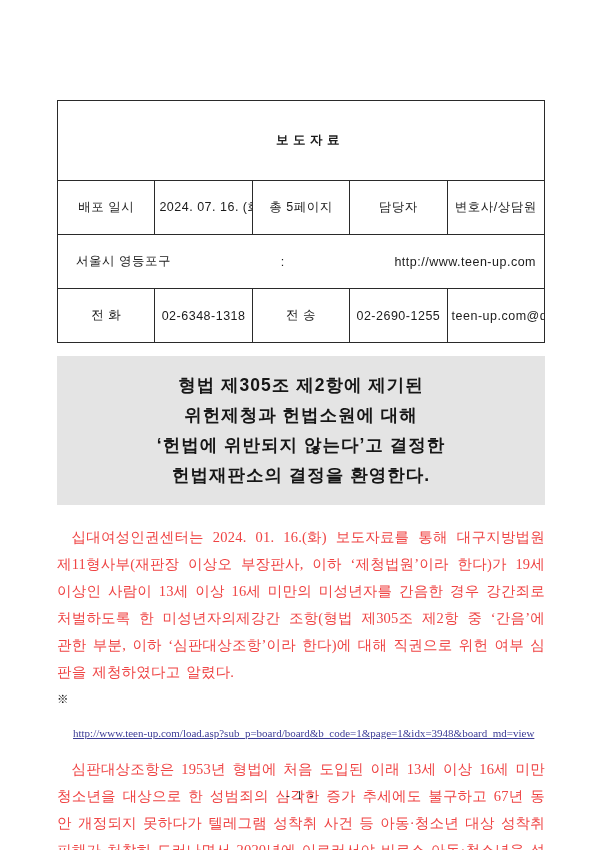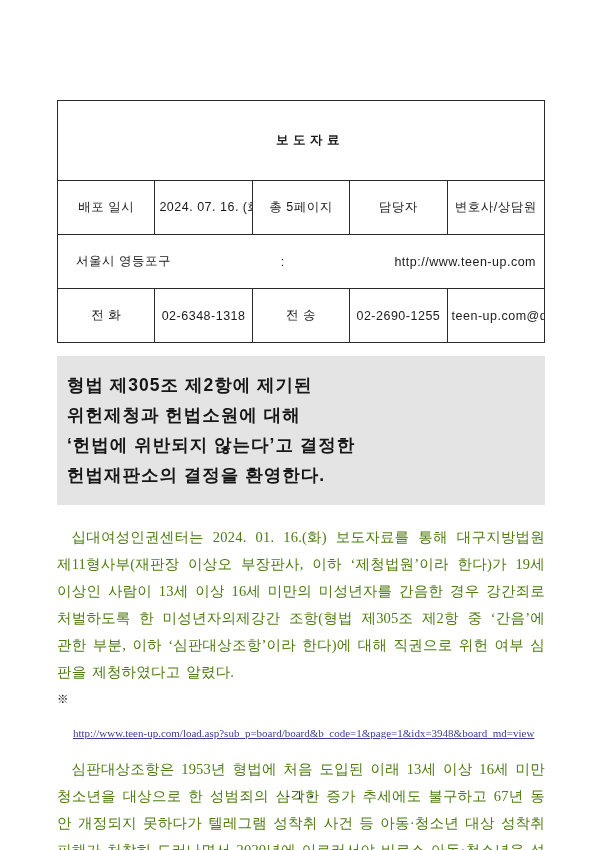--- a/index.html
+++ b/index.html
@@ -60,41 +60,41 @@
     width:100%;
   }
   .addr-left{padding-left:14px;}
   .addr-right{padding-right:4px;}
 
   
   .headline-box{
     margin-top:13px;
     background:var(--box-bg);
     padding:14px 10px 15px 10px;
-    text-align:left;
+    text-align:center;
   }
   .headline-box .hl-line{
     display:block;
     font-size:17.5px;
     font-weight:bold;
     line-height:30px;
     letter-spacing:1px;
     color:#161616;
   }
 
   
   .body-text{
     font-family:"Liberation Serif","DejaVu Serif",serif;
     font-size:14.5px;
     line-height:27px;
     text-align:justify;
     word-break:break-all;
     letter-spacing:0.2px;
     word-spacing:2px;
-    color:#4d7c0f;
+    color:#ef4444;
   }
   .para1{margin-top:19px;}
   .para1,.para2{text-indent:1em;}
   .footnote{
     margin-top:4px;
     position:relative;
     padding-left:16px;
     font-family:"Liberation Serif","DejaVu Serif",serif;
     font-size:11.5px;
     line-height:18px;

